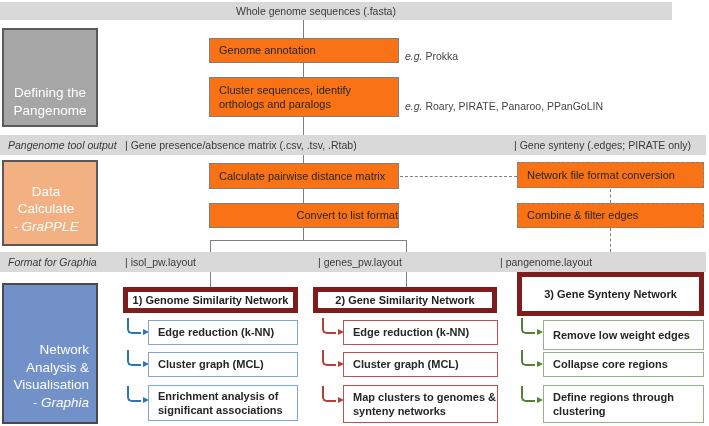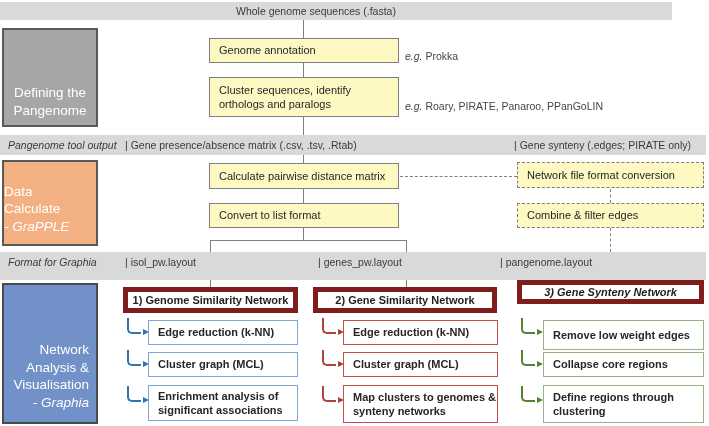--- a/index.html
+++ b/index.html
@@ -8,26 +8,26 @@
     font-family:"Liberation Sans",sans-serif;overflow:hidden;
   }
   .bar{position:absolute;background:#d9d9d9;}
   .bar-text{position:absolute;font-size:10.5px;color:#3a3a3a;white-space:nowrap;}
   .bar-label{font-style:italic;}
   .stage{position:absolute;border:2px solid #595959;color:#ffffff;
          display:flex;flex-direction:column;box-sizing:border-box;}
   .stage div{line-height:1.32;}
   .stage-gray{background:#a6a6a6;justify-content:flex-end;align-items:center;
               text-align:left;padding-bottom:5px;font-size:13.5px;}
-  .stage-orange{background:#f3b183;justify-content:flex-end;align-items:flex-start;
+  .stage-orange{background:#f3b183;justify-content:flex-end;align-items:center;
               text-align:right;padding:0 8px 8px 0;font-size:13.5px;}
   .stage-blue{background:#7191c8;border-color:#4a4a4a;justify-content:flex-end;align-items:flex-end;
               text-align:right;padding:0 7px 10px 0;font-size:13.5px;}
   .stage .it{font-style:italic;}
-  .fbox{position:absolute;background:#fef9c3;border:1px solid #7f7f7f;color:#262626;
+  .fbox{position:absolute;background:#f97316;border:1px solid #7f7f7f;color:#262626;
         font-size:11px;display:flex;align-items:center;box-sizing:border-box;
         padding-left:9px;line-height:1.3;}
   .fbox.dashed{border-style:dashed;}
   .hbox{position:absolute;background:#ffffff;border:5px solid #7f1d1d;color:#1f1f1f;
         font-size:11px;font-weight:bold;display:flex;align-items:center;justify-content:center;
         box-sizing:border-box;white-space:nowrap;}
   .step{position:absolute;background:#ffffff;color:#262626;font-size:11px;
         display:flex;align-items:center;box-sizing:border-box;padding-left:9px;line-height:1.3;font-weight:bold;}
   .step.c1{border:1.5px solid #7da6d6;}
   .step.c2{border:1.5px solid #c0504d;}
@@ -72,21 +72,21 @@
   <div class="bar" style="left:0;top:2px;width:672px;height:18px;">
     <span class="bar-text" style="left:236px;top:3px;">Whole genome sequences (.fasta)</span>
   </div>
 
   <div class="bar" style="left:0;top:135px;width:706px;height:20px;">
     <span class="bar-text bar-label" style="left:8px;top:4px;">Pangenome tool output</span>
     <span class="bar-text" style="left:125px;top:4px;">| Gene presence/absence matrix (.csv, .tsv, .Rtab)</span>
     <span class="bar-text" style="left:514px;top:4px;">| Gene synteny (.edges; PIRATE only)</span>
   </div>
 
-  <div class="bar" style="left:0;top:252px;width:706px;height:28px;">
+  <div class="bar" style="left:0;top:252px;width:706px;height:20px;">
     <span class="bar-text bar-label" style="left:8px;top:4px;">Format for Graphia</span>
     <span class="bar-text" style="left:125px;top:4px;">| isol_pw.layout</span>
     <span class="bar-text" style="left:318px;top:4px;">| genes_pw.layout</span>
     <span class="bar-text" style="left:500px;top:4px;">| pangenome.layout</span>
   </div>
 
   <div class="stage stage-gray" style="left:2px;top:28px;width:96px;height:99px;">
     <div>Defining the</div>
     <div>Pangenome</div>
   </div>
@@ -116,37 +116,37 @@
     <span>Cluster sequences, identify orthologs and paralogs</span>
   </div>
   <div class="eg" style="left:405px;top:100px;">
     <span class="it">e.g.</span>
     <span>Roary, PIRATE, Panaroo, PPanGoLIN</span>
   </div>
 
   <div class="fbox" style="left:209px;top:163px;width:190px;height:26px;">
     <span>Calculate pairwise distance matrix</span>
   </div>
-  <div class="fbox" style="left:209px;top:203px;width:190px;height:25px;">
+  <div class="fbox" style="left:209px;top:203px;width:190px;height:25px;justify-content:flex-end;">
     <span>Convert to list format</span>
   </div>
   <div class="fbox dashed" style="left:517px;top:162px;width:187px;height:26px;">
     <span>Network file format conversion</span>
   </div>
   <div class="fbox dashed" style="left:517px;top:203px;width:187px;height:25px;">
     <span>Combine &amp; filter edges</span>
   </div>
 
   <div class="hbox" style="left:123px;top:287px;width:175px;height:26px;">
     <span>1) Genome Similarity Network</span>
   </div>
   <div class="hbox" style="left:313px;top:287px;width:184px;height:26px;">
     <span>2) Gene Similarity Network</span>
   </div>
-  <div class="hbox" style="left:517px;top:280px;width:187px;height:24px;font-style:italic;">
+  <div class="hbox" style="left:517px;top:272px;width:187px;height:44px;">
     <span>3) Gene Synteny Network</span>
   </div>
 
   <div class="elbow c1" style="left:127px;top:318px;"></div>
   <div class="step c1" style="left:148px;top:320px;width:150px;height:25px;">
     <span>Edge reduction (k-NN)</span>
   </div>
   <div class="elbow c1" style="left:127px;top:350px;"></div>
   <div class="step c1" style="left:148px;top:352px;width:150px;height:25px;">
     <span>Cluster graph (MCL)</span>

